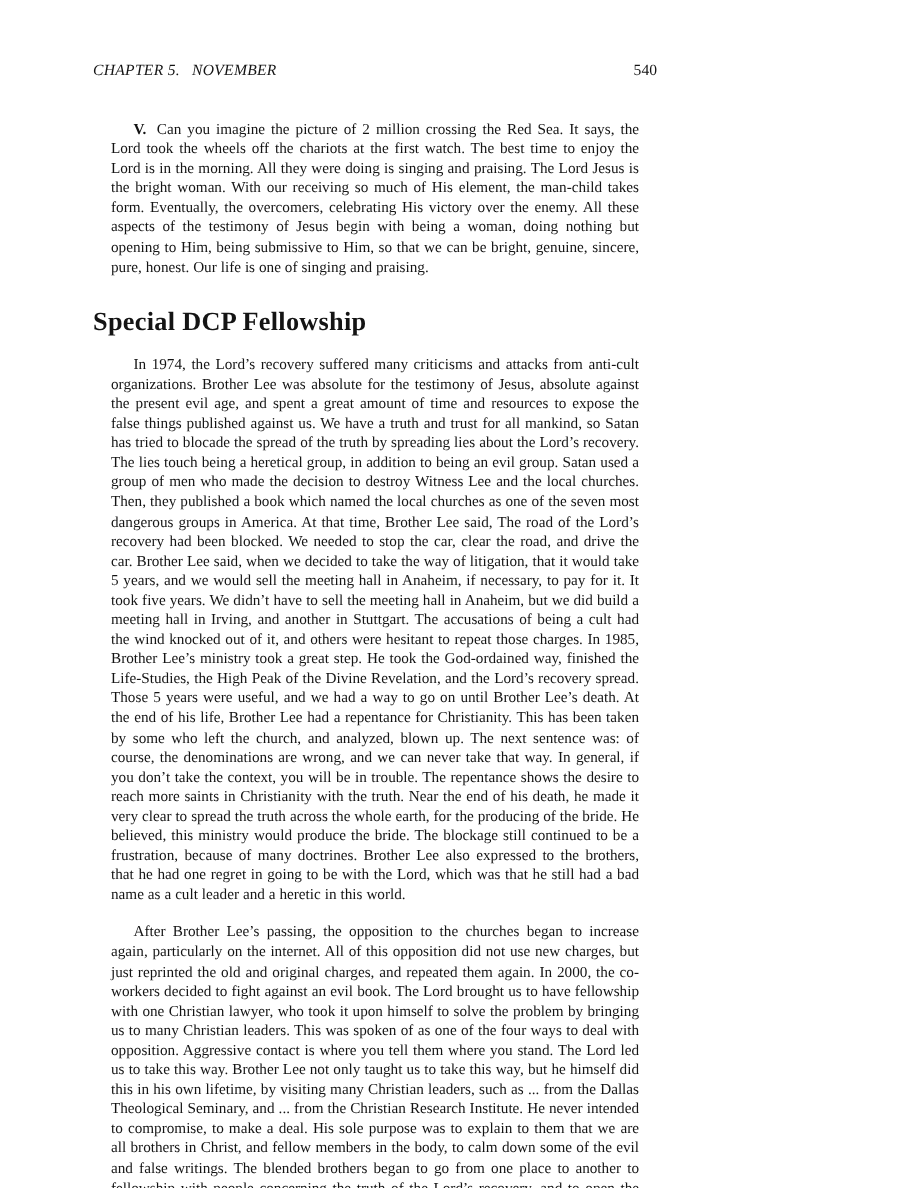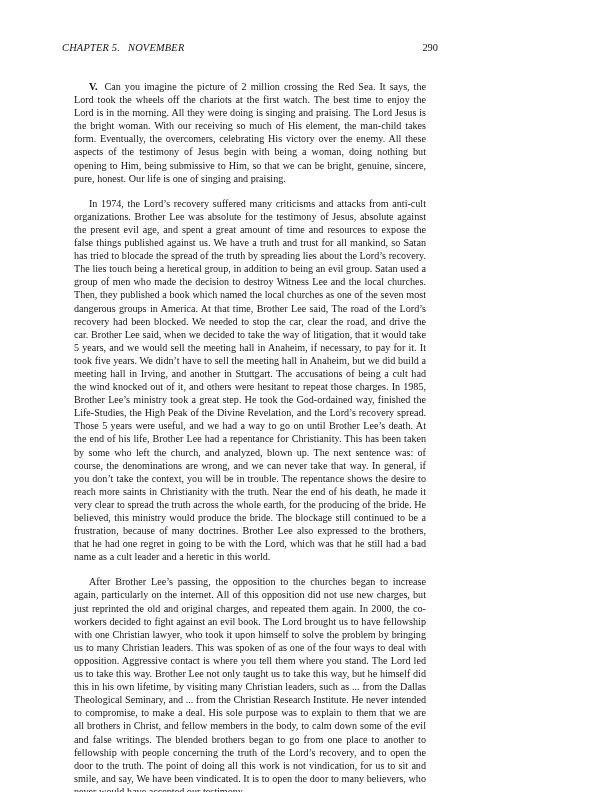--- a/index.html
+++ b/index.html
@@ -63,24 +63,25 @@
 </style>
 </head>
 <body>
 
 <div class="page">
 
   <div class="running-header">
     <div class="chapter">
       <span>CHAPTER 5.</span><span class="chapter-title">NOVEMBER</span>
     </div>
-    <div class="pagenum">290</div>
+    <div class="pagenum">540</div>
   </div>
 
   <p class="body-par intro-par"><span class="item-label">V.</span><span>Can you imagine the picture of 2 million crossing the Red Sea. It says, the Lord took the wheels off the chariots at the first watch. The best time to enjoy the Lord is in the morning. All they were doing is singing and praising. The Lord Jesus is the bright woman. With our receiving so much of His element, the man-child takes form. Eventually, the overcomers, celebrating His victory over the enemy. All these aspects of the testimony of Jesus begin with being a woman, doing nothing but opening to Him, being submissive to Him, so that we can be bright, genuine, sincere, pure, honest. Our life is one of singing and praising.</span></p>
 
+  <div class="section-title">Special DCP Fellowship</div>
 
   <p class="body-par">In 1974, the Lord’s recovery suffered many criticisms and attacks from anti-cult organizations. Brother Lee was absolute for the testimony of Jesus, absolute against the present evil age, and spent a great amount of time and resources to expose the false things published against us. We have a truth and trust for all mankind, so Satan has tried to blocade the spread of the truth by spreading lies about the Lord’s recovery. The lies touch being a heretical group, in addition to being an evil group. Satan used a group of men who made the decision to destroy Witness Lee and the local churches. Then, they published a book which named the local churches as one of the seven most dangerous groups in America. At that time, Brother Lee said, The road of the Lord’s recovery had been blocked. We needed to stop the car, clear the road, and drive the car. Brother Lee said, when we decided to take the way of litigation, that it would take 5 years, and we would sell the meeting hall in Anaheim, if necessary, to pay for it. It took five years. We didn’t have to sell the meeting hall in Anaheim, but we did build a meeting hall in Irving, and another in Stuttgart. The accusations of being a cult had the wind knocked out of it, and others were hesitant to repeat those charges. In 1985, Brother Lee’s ministry took a great step. He took the God-ordained way, finished the Life-Studies, the High Peak of the Divine Revelation, and the Lord’s recovery spread. Those 5 years were useful, and we had a way to go on until Brother Lee’s death. At the end of his life, Brother Lee had a repentance for Christianity. This has been taken by some who left the church, and analyzed, blown up. The next sentence was: of course, the denominations are wrong, and we can never take that way. In general, if you don’t take the context, you will be in trouble. The repentance shows the desire to reach more saints in Christianity with the truth. Near the end of his death, he made it very clear to spread the truth across the whole earth, for the producing of the bride. He believed, this ministry would produce the bride. The blockage still continued to be a frustration, because of many doctrines. Brother Lee also expressed to the brothers, that he had one regret in going to be with the Lord, which was that he still had a bad name as a cult leader and a heretic in this world.</p>
 
   <p class="body-par par-gap">After Brother Lee’s passing, the opposition to the churches began to increase again, particularly on the internet. All of this opposition did not use new charges, but just reprinted the old and original charges, and repeated them again. In 2000, the co-workers decided to fight against an evil book. The Lord brought us to have fellowship with one Christian lawyer, who took it upon himself to solve the problem by bringing us to many Christian leaders. This was spoken of as one of the four ways to deal with opposition. Aggressive contact is where you tell them where you stand. The Lord led us to take this way. Brother Lee not only taught us to take this way, but he himself did this in his own lifetime, by visiting many Christian leaders, such as ... from the Dallas Theological Seminary, and ... from the Christian Research Institute. He never intended to compromise, to make a deal. His sole purpose was to explain to them that we are all brothers in Christ, and fellow members in the body, to calm down some of the evil and false writings. The blended brothers began to go from one place to another to fellowship with people concerning the truth of the Lord’s recovery, and to open the door to the truth. The point of doing all this work is not vindication, for us to sit and smile, and say, We have been vindicated. It is to open the door to many believers, who never would have accepted our testimony.</p>
 
 
 </div>
 
 </body></html>

